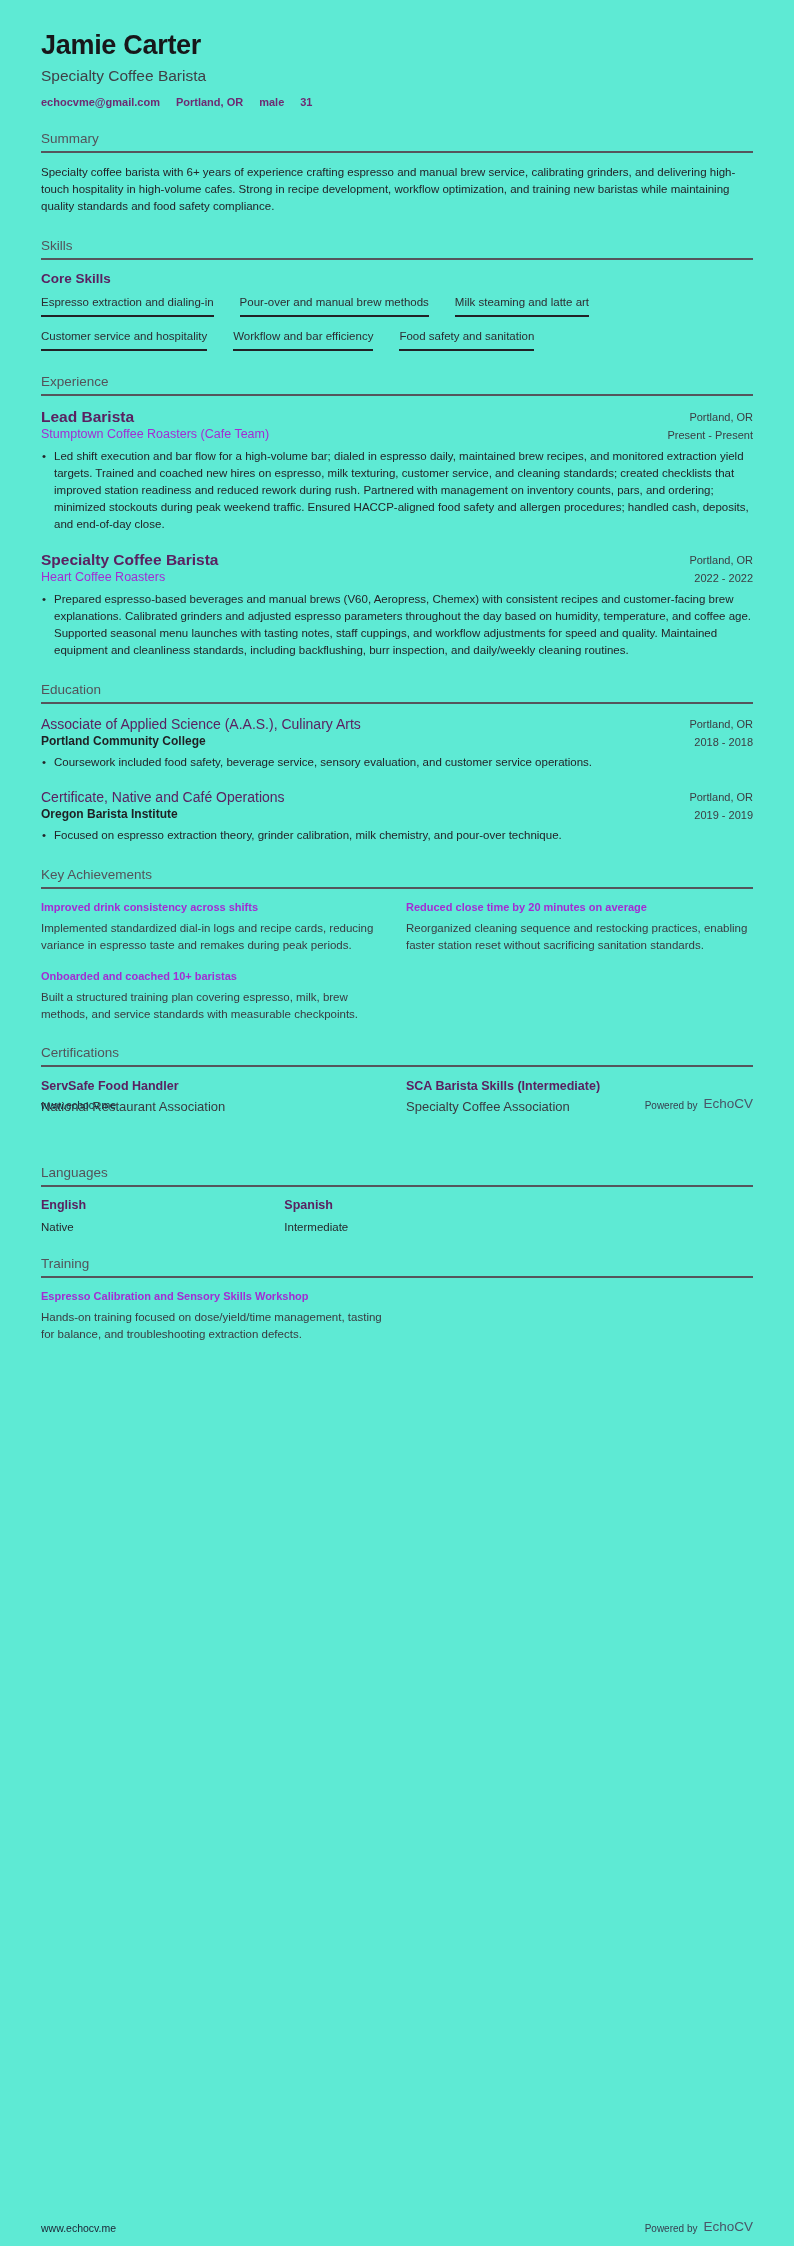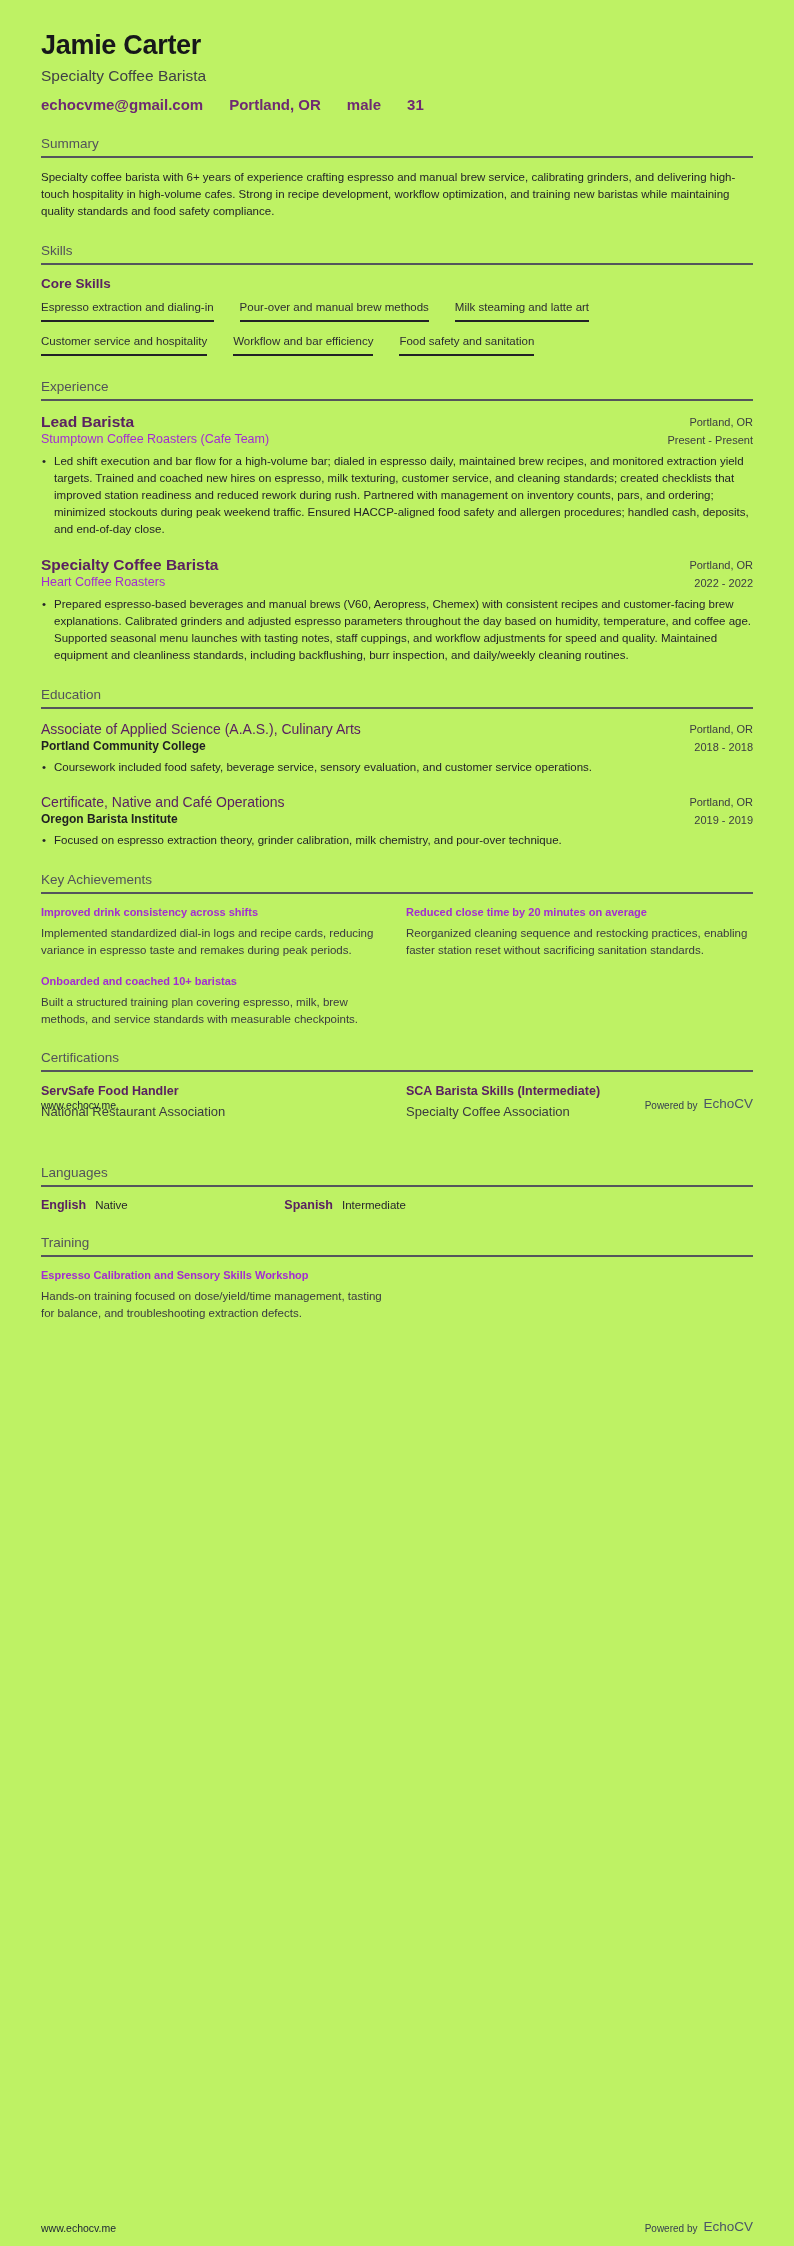--- a/index.html
+++ b/index.html
@@ -7,45 +7,45 @@
   body {
     width: 794px;
     font-family: "Liberation Sans", "DejaVu Sans", sans-serif;
     color: #232328;
   }
   .page {
     width: 794px;
     height: 1123px;
     position: relative;
     padding: 30px 41px 0 41px;
-    background: #bef264;
+    background: #5eead4;
     overflow: hidden;
   }
   .page.second { padding-top: 42px; }
 
   
   .name {
     font-size: 27px;
     font-weight: 800;
     color: #17171a;
     letter-spacing: -0.3px;
     line-height: 1.15;
   }
   .subtitle {
     margin-top: 6px;
     font-size: 15.5px;
     color: #3f3f46;
   }
   .contact {
     margin-top: 11px;
-    font-size: 15px;
+    font-size: 11px;
     font-weight: 600;
     color: #6e2a72;
     display: flex;
-    gap: 26px;
+    gap: 16px;
     align-items: baseline;
   }
 
   
   section { margin-top: 23px; }
   .section-h {
     font-size: 13.5px;
     font-weight: 400;
     color: #53535a;
     padding-bottom: 5px;
@@ -157,21 +157,21 @@
     line-height: 1.45;
     color: #3a3a40;
   }
   .cert-issuer {
     margin-top: 4px;
     font-size: 13px;
     color: #3a3a40;
   }
 
   
-  .lang-cell { display: flex; align-items: baseline; gap: 9px; }
+  .lang-cell { display: flex; align-items: baseline; gap: 9px; flex-direction: column; }
   .lang-name {
     font-size: 12.5px;
     font-weight: 700;
     color: #5a2161;
   }
   .lang-level {
     font-size: 11.5px;
     color: #27272c;
   }
 

